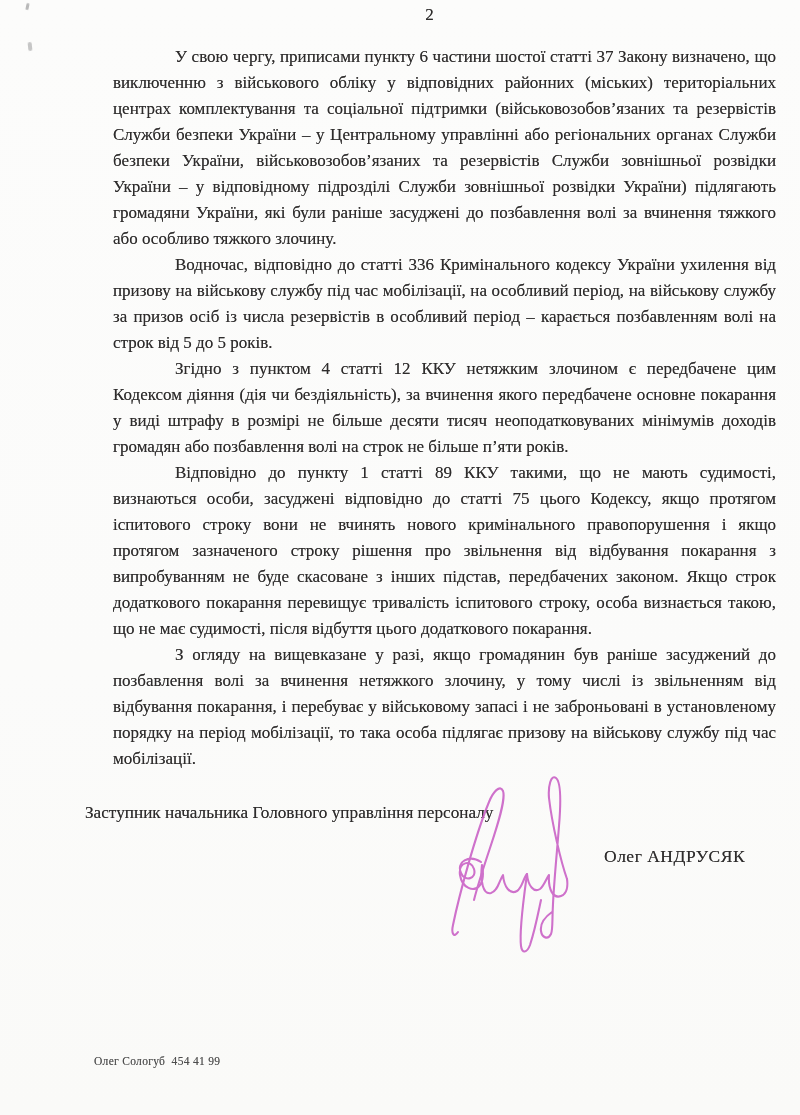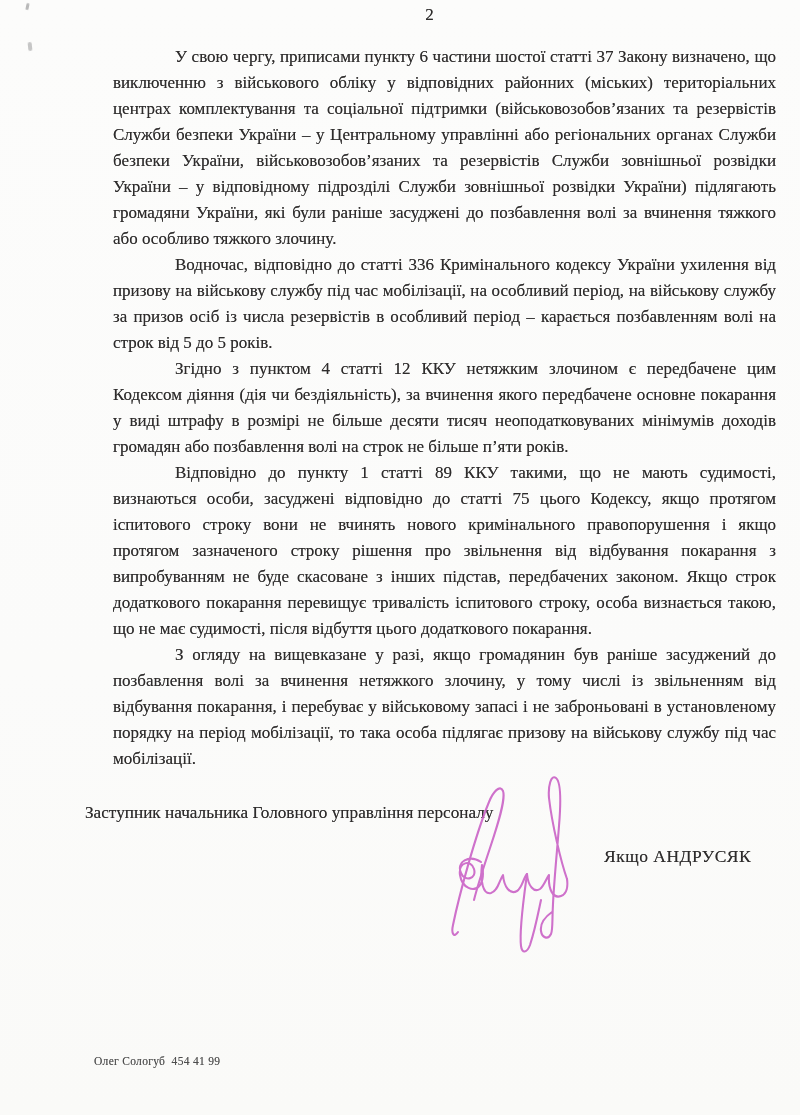--- a/index.html
+++ b/index.html
@@ -109,17 +109,17 @@
     <div>Заступник начальника Головного управління персоналу</div>
   </div>
 
   <svg class="signature-svg" viewBox="0 0 170 205" fill="none" stroke-width="2.1" stroke-linecap="round" stroke-linejoin="round" opacity="0.88">
     <path d="M33,170 C29,176 26,172 28,163 C34,134 50,74 64,40 C68,30 75,22 78,29 C81,37 73,62 65,86 C59,104 52,126 49,138" stroke="#c95fc5"></path>
     <path d="M56,100 C44,92 31,100 36,111 C40,120 52,117 49,107 C46,97 33,100 35,113 C37,126 49,131 55,123 C59,117 58,108 57,103 C55,119 58,133 66,131 C73,129 74,119 78,113 C79,125 85,133 92,129 C97,126 98,117 102,112 C103,124 109,131 115,127 C119,124 121,117 124,113 C123,127 128,137 136,134 C142,132 143,124 142,117" stroke="#c95fc5"></path>
     <path d="M102,112 C99,134 94,168 96,184 C97,192 102,191 105,183 C110,168 113,152 116,138" stroke="#c95fc5"></path>
     <path d="M142,117 C136,100 127,62 124,36 C123,24 126,12 131,16 C136,20 136,40 134,64 C132,90 129,120 128,142 C127,158 128,168 126,172 C123,178 117,176 116,169 C115,162 120,155 127,150" stroke="#c95fc5"></path>
   </svg>
 
-  <div class="signer-name scan-text">Якщо АНДРУСЯК</div>
+  <div class="signer-name scan-text">Олег АНДРУСЯК</div>
 
   <div class="footer-contact">Олег Сологуб  454 41 99</div>
 
 </div>
 
 </body></html>

